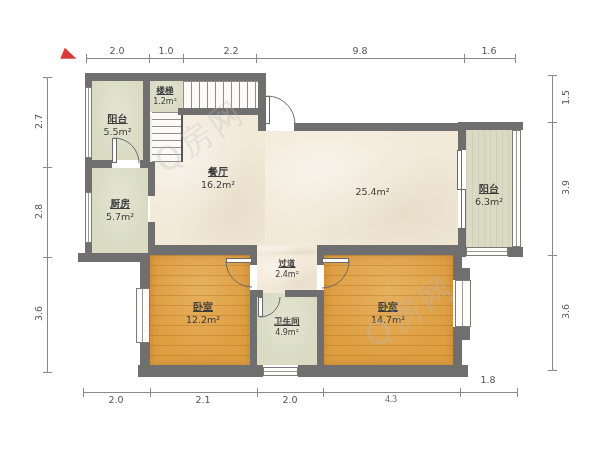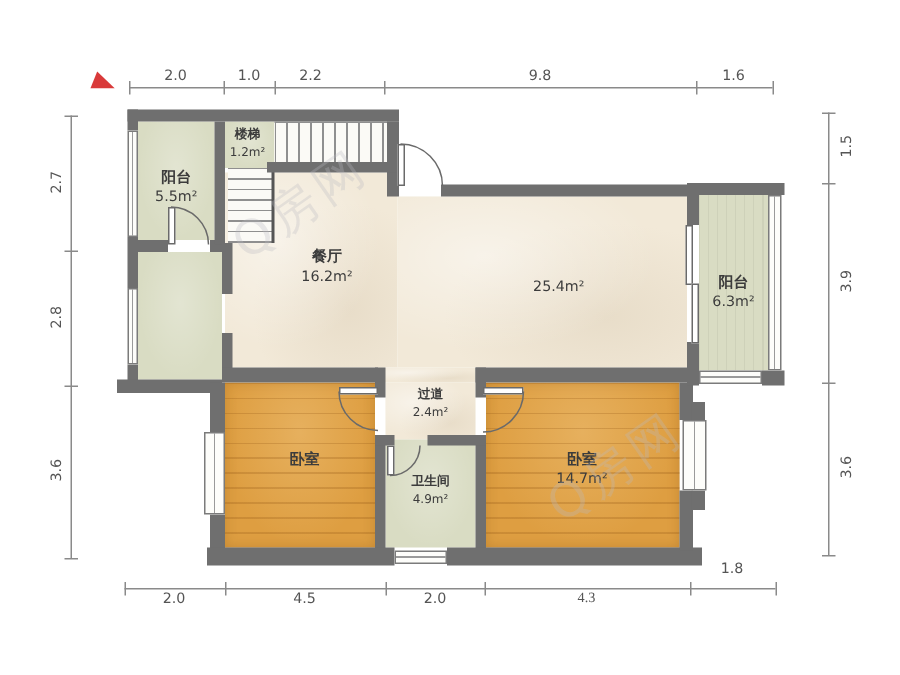--- a/index.html
+++ b/index.html
@@ -22,21 +22,21 @@
   .window{position:absolute;background:#fdfdfa;border:1px solid #7b7b7b;box-sizing:border-box;}
   .win-v{background-image:linear-gradient(90deg,transparent calc(50% - .5px),#9a9a9a calc(50% - .5px),#9a9a9a calc(50% + .5px),transparent calc(50% + .5px));}
   .win-h{background-image:linear-gradient(180deg,transparent calc(50% - .5px),#9a9a9a calc(50% - .5px),#9a9a9a calc(50% + .5px),transparent calc(50% + .5px));}
   .door-leaf{position:absolute;background:#fff;border:1px solid #6a6a6a;box-sizing:border-box;}
   .stair1{position:absolute;background-color:#fbfaf6;
      background-image:repeating-linear-gradient(90deg,#8f8f8f 0 1px,transparent 1px 8px);
      border-top:1px solid #8f8f8f;}
   .stair2{position:absolute;background-color:#fbfaf6;
      background-image:repeating-linear-gradient(180deg,#8f8f8f 0 1px,transparent 1px 7px);}
   .room-label{position:absolute;text-align:center;color:#3c3c3c;line-height:13px;pointer-events:none;}
-  .room-label .rname{font-weight:bold;font-size:10px;display:block;}
+  .room-label .rname{font-weight:bold;font-size:10px;display:block;text-decoration:underline;}
   .room-label .rarea{font-size:9.5px;display:block;}
   .room-label.small .rname{font-size:8.5px;}
   .room-label.small .rarea{font-size:8px;line-height:10px;}
   .dim-line{position:absolute;background:#8a8a8a;}
   .dim-tick{position:absolute;background:#8a8a8a;}
   .dim-label{position:absolute;font-size:9.5px;color:#555;text-align:center;}
   .dim-label.rot{transform:rotate(-90deg);transform-origin:center;}
   .compass{position:absolute;width:0;height:0;border-top:6px solid transparent;
      border-bottom:6px solid transparent;border-left:15px solid #d93a3a;transform:rotate(22deg);}
   .watermark{position:absolute;font-size:32px;color:rgba(185,185,192,.30);
@@ -125,33 +125,38 @@
   </svg>
 
   <div class="room-label small" style="left:144px;top:84px;width:42px;">
     <span class="rname">楼梯</span>
     <span class="rarea">1.2m²</span>
   </div>
   <div class="room-label" style="left:92px;top:112px;width:51px;">
     <span class="rname">阳台</span>
     <span class="rarea">5.5m²</span>
   </div>
+  <div class="room-label" style="left:92px;top:197px;width:56px;">
+    <span class="rname">厨房</span>
+    <span class="rarea">5.7m²</span>
+  </div>
   <div class="room-label" style="left:180px;top:165px;width:76px;">
     <span class="rname">餐厅</span>
     <span class="rarea">16.2m²</span>
   </div>
   <div class="room-label" style="left:330px;top:185px;width:85px;">
     <span class="rarea">25.4m²</span>
   </div>
   <div class="room-label" style="left:466px;top:182px;width:46px;">
     <span class="rname">阳台</span>
     <span class="rarea">6.3m²</span>
   </div>
   <div class="room-label" style="left:160px;top:300px;width:86px;">
     <span class="rname">卧室</span>
+    <span class="rarea">12.2m²</span>
   </div>
   <div class="room-label small" style="left:257px;top:257px;width:60px;">
     <span class="rname">过道</span>
     <span class="rarea">2.4m²</span>
   </div>
   <div class="room-label small" style="left:257px;top:315px;width:60px;">
     <span class="rname">卫生间</span>
     <span class="rarea">4.9m²</span>
   </div>
   <div class="room-label" style="left:345px;top:300px;width:86px;">
@@ -161,33 +166,33 @@
 
   <div class="dim-line" style="left:86px;top:58px;width:429px;height:1px;"></div>
   <div class="dim-tick" style="left:86px;top:54px;width:1px;height:9px;"></div>
   <div class="dim-tick" style="left:149px;top:54px;width:1px;height:9px;"></div>
   <div class="dim-tick" style="left:183px;top:54px;width:1px;height:9px;"></div>
   <div class="dim-tick" style="left:256px;top:54px;width:1px;height:9px;"></div>
   <div class="dim-tick" style="left:464px;top:54px;width:1px;height:9px;"></div>
   <div class="dim-tick" style="left:515px;top:54px;width:1px;height:9px;"></div>
   <div class="dim-label" style="left:97px;top:45px;width:40px;">2.0</div>
   <div class="dim-label" style="left:146px;top:45px;width:40px;">1.0</div>
-  <div class="dim-label" style="left:187px;top:45px;width:40px;">2.2</div>
+  <div class="dim-label" style="left:211px;top:45px;width:40px;">2.2</div>
   <div class="dim-label" style="left:340px;top:45px;width:40px;">9.8</div>
   <div class="dim-label" style="left:469px;top:45px;width:40px;">1.6</div>
 
   <div class="dim-line" style="left:83px;top:392px;width:434px;height:1px;"></div>
   <div class="dim-tick" style="left:83px;top:388px;width:1px;height:9px;"></div>
   <div class="dim-tick" style="left:150px;top:388px;width:1px;height:9px;"></div>
   <div class="dim-tick" style="left:257px;top:388px;width:1px;height:9px;"></div>
   <div class="dim-tick" style="left:323px;top:388px;width:1px;height:9px;"></div>
   <div class="dim-tick" style="left:460px;top:388px;width:1px;height:9px;"></div>
   <div class="dim-tick" style="left:517px;top:388px;width:1px;height:9px;"></div>
   <div class="dim-label" style="left:96px;top:394px;width:40px;">2.0</div>
-  <div class="dim-label" style="left:183px;top:394px;width:40px;">4.5</div>
+  <div class="dim-label" style="left:183px;top:394px;width:40px;">2.1</div>
   <div class="dim-label" style="left:270px;top:394px;width:40px;">2.0</div>
   <div class="dim-label" style="left:371px;top:394px;width:40px;font-family:Liberation Serif, serif;">4.3</div>
   <div class="dim-label" style="left:468px;top:374px;width:40px;">1.8</div>
 
   <div class="dim-line" style="left:47px;top:77px;width:1px;height:295px;"></div>
   <div class="dim-tick" style="left:43px;top:77px;width:9px;height:1px;"></div>
   <div class="dim-tick" style="left:43px;top:167px;width:9px;height:1px;"></div>
   <div class="dim-tick" style="left:43px;top:257px;width:9px;height:1px;"></div>
   <div class="dim-tick" style="left:43px;top:372px;width:9px;height:1px;"></div>
   <div class="dim-label rot" style="left:23px;top:116px;width:30px;">2.7</div>

